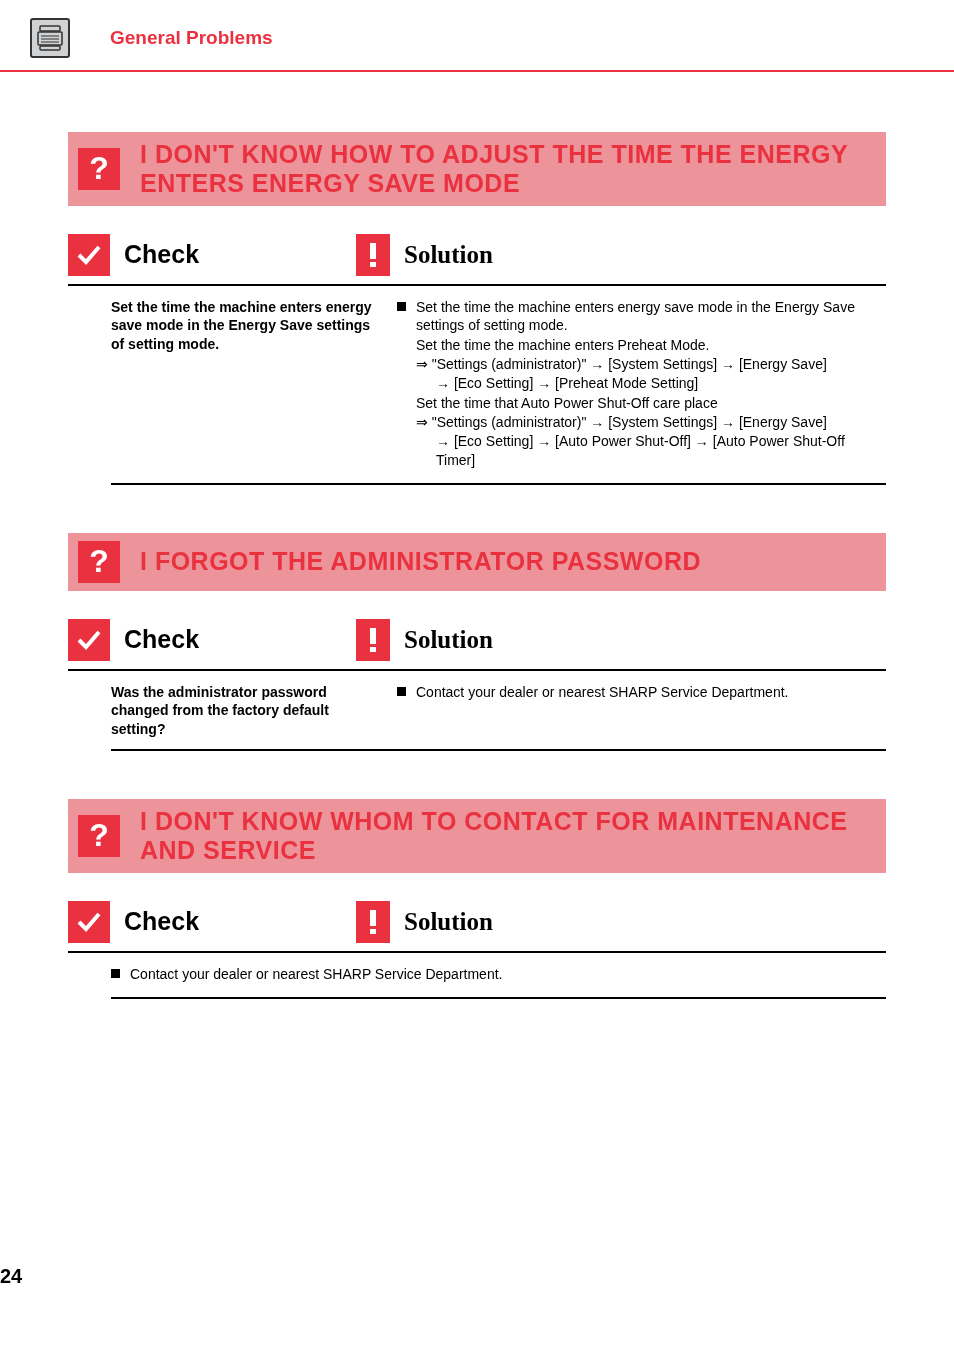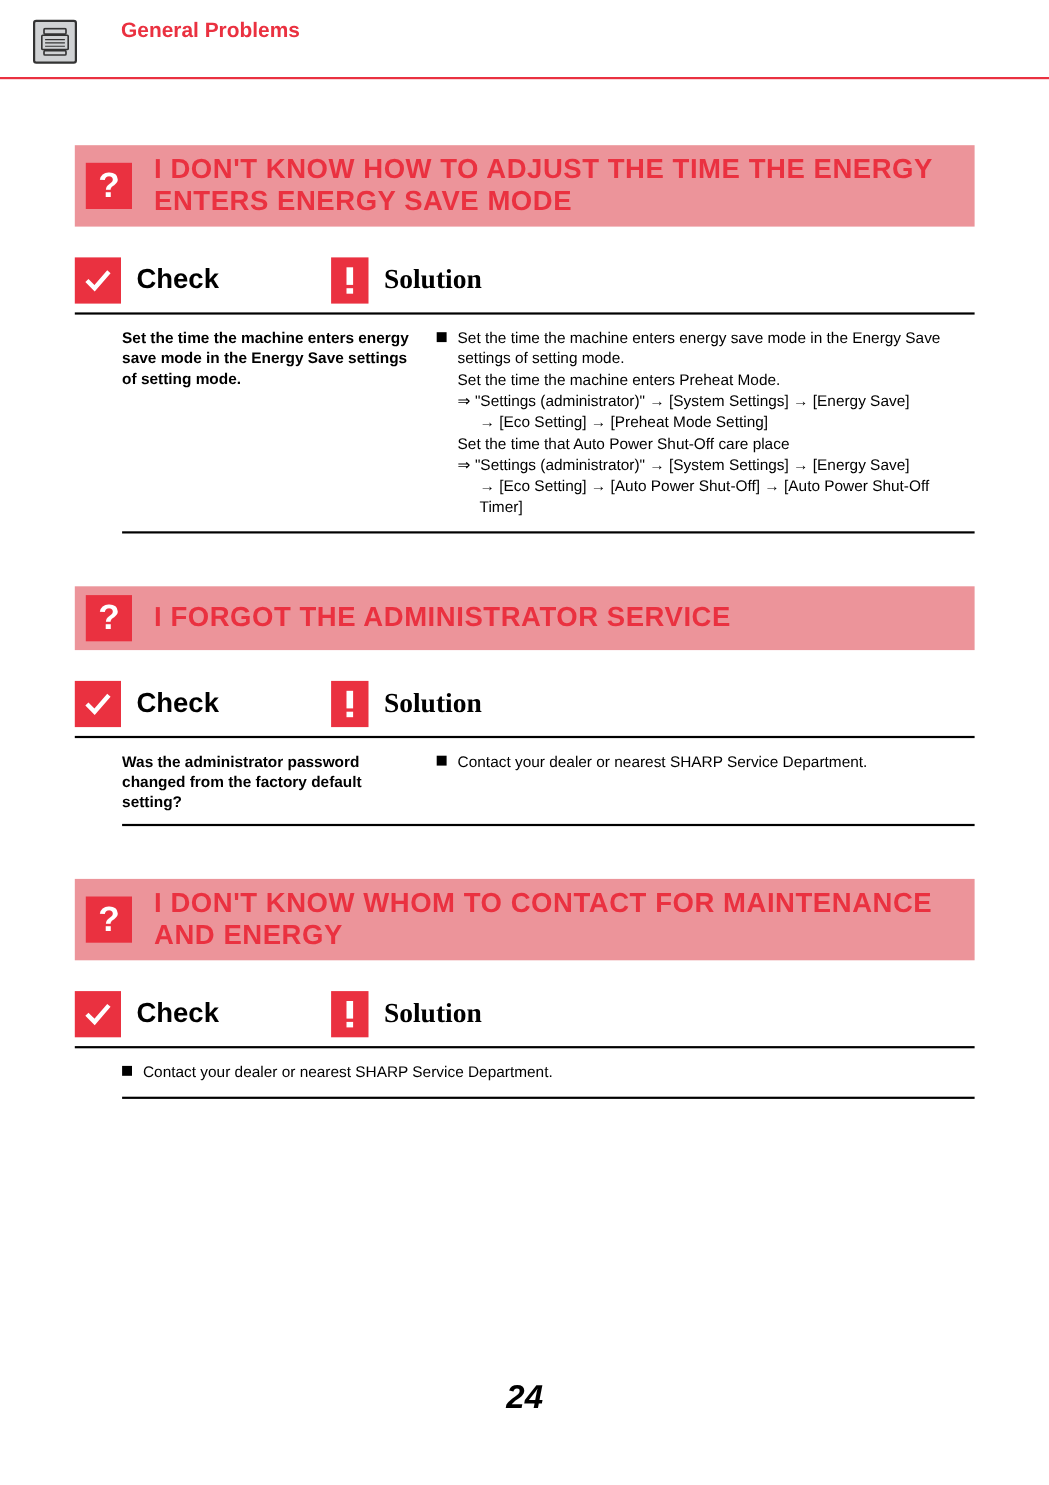--- a/index.html
+++ b/index.html
@@ -5,21 +5,21 @@
     * { margin: 0; padding: 0; box-sizing: border-box; }
     body {
       font-family: Arial, Helvetica, sans-serif;
       width: 954px;
       min-height: 1350px;
       background: #fff;
       position: relative;
     }
     .page-header {
       display: flex;
-      align-items: flex-start;
+      align-items: center;
       padding: 18px 0 12px 30px;
       border-bottom: 2px solid #ea3140;
     }
     .doc-icon-wrap {
       width: 40px;
       height: 40px;
       background: #d0d2d4;
       border: 2px solid #333;
       border-radius: 3px;
       position: relative;
@@ -64,21 +64,21 @@
       letter-spacing: 0.5px;
       line-height: 1.15;
     }
     .cs-header {
       display: flex;
       margin-top: 28px;
       padding-bottom: 8px;
       border-bottom: 2px solid #000;
     }
     .check-col, .solution-col { display: flex; align-items: center; }
-    .check-col { width: 233px; }
+    .check-col { width: 288px; }
     .solution-col { flex: 1; font-family: Liberation Serif, serif; }
     .check-badge {
       width: 42px;
       height: 42px;
       background: #ea3140;
       margin-right: 14px;
       display: flex;
       align-items: center;
       justify-content: center;
     }
@@ -127,24 +127,22 @@
     .sol-text { flex: 1; color: #000; }
     .sub-line { margin-left: 0; margin-top: 1px; }
     .arrow-line { padding-left: 0; display: flex; }
     .arrow-sym { margin-right: 4px; }
     .arrow-indent { padding-left: 20px; }
     .page-number {
       position: absolute;
       bottom: 62px;
       left: 0;
       width: 100%;
-      text-align: center;
-      font-size: 30px;
-      font-weight: bold;
-      font-style: italic;
+      font-size: 20px;
+      font-weight: bold;
     }
   </style>
 </head>
 <body>
 
 <div class="page-header">
   <div class="doc-icon-wrap">
     <svg width="26" height="26" viewBox="0 0 26 26">
       <rect x="3" y="1" width="20" height="5" rx="1" fill="none" stroke="#333" stroke-width="1.5"></rect>
       <rect x="1" y="7" width="24" height="13" rx="1" fill="none" stroke="#333" stroke-width="1.5"></rect>
@@ -204,21 +202,21 @@
             <div class="arrow-indent">→ [Eco Setting] → [Auto Power Shut-Off] → [Auto Power Shut-Off Timer]</div>
           </div>
         </div>
       </div>
     </div>
   </div>
 
   <div class="problem-block">
     <div class="problem-banner">
       <div class="q-badge">?</div>
-      <div class="problem-title">I FORGOT THE ADMINISTRATOR SERVICE</div>
+      <div class="problem-title">I FORGOT THE ADMINISTRATOR PASSWORD</div>
     </div>
     <div class="cs-header">
       <div class="check-col">
         <div class="check-badge">
           <svg width="30" height="30" viewBox="0 0 30 30">
               <polyline points="5,15 12,22 25,7" fill="none" stroke="#fff" stroke-width="4"></polyline>
             </svg>
         </div>
         <div class="cs-label">Check</div>
       </div>
@@ -241,21 +239,21 @@
             <div>Contact your dealer or nearest SHARP Service Department.</div>
           </div>
         </div>
       </div>
     </div>
   </div>
 
   <div class="problem-block">
     <div class="problem-banner">
       <div class="q-badge">?</div>
-      <div class="problem-title">I DON'T KNOW WHOM TO CONTACT FOR MAINTENANCE AND ENERGY</div>
+      <div class="problem-title">I DON'T KNOW WHOM TO CONTACT FOR MAINTENANCE AND SERVICE</div>
     </div>
     <div class="cs-header">
       <div class="check-col">
         <div class="check-badge">
           <svg width="30" height="30" viewBox="0 0 30 30">
               <polyline points="5,15 12,22 25,7" fill="none" stroke="#fff" stroke-width="4"></polyline>
             </svg>
         </div>
         <div class="cs-label">Check</div>
       </div>

